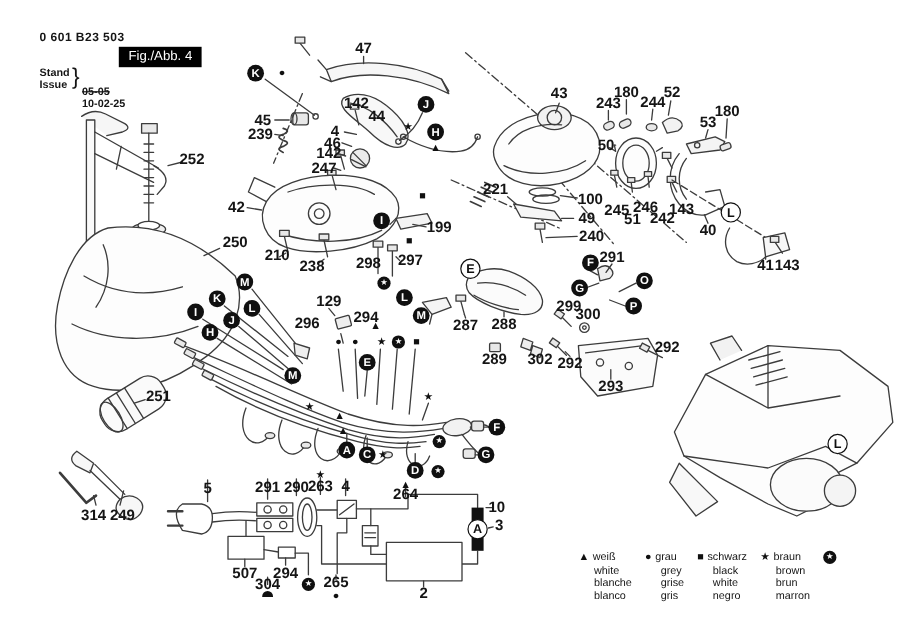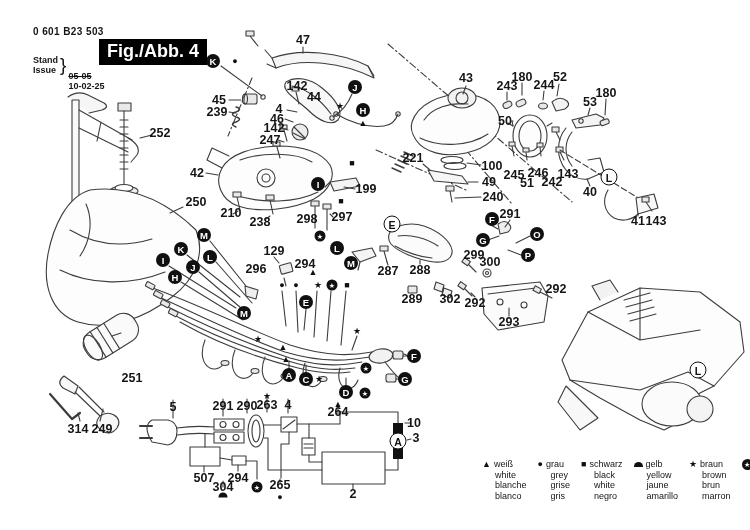--- a/index.html
+++ b/index.html
@@ -14,22 +14,22 @@
   .badge.outline{width:17px;height:17px;background:#fff;color:#101010;border:1.7px solid #101010;font-size:10.5px;}
   .sym{position:absolute;transform:translate(-50%,-50%);font-size:9px;line-height:1;color:#101010;z-index:3;}
   .sym.sc{width:11px;height:11px;background:#101010;color:#fff;border-radius:50%;
           display:flex;align-items:center;justify-content:center;font-size:7px;}
   .sym.dome{width:9px;height:5px;background:#101010;border-radius:9px 9px 0 0;}
   .titleblock{position:absolute;left:33px;top:26px;z-index:4;}
   .partno{font-size:10px;font-weight:bold;letter-spacing:.4px;}
   .standrow{display:flex;align-items:center;margin-top:2px;font-size:9px;font-weight:bold;line-height:10px;}
   .brace{font-size:19px;font-weight:normal;margin:0 2px;}
   .strike{text-decoration:line-through;margin-top:32px;}
-  .figbox{position:absolute;left:99px;top:39px;background:#000;color:#fff;font-weight:bold;
-          font-size:18px;padding:2px 8px 3px 8px;z-index:4;}
+  .figbox{position:absolute;left:99px;top:39px;background:#000;color:#fff;font-weight:normal;
+          font-size:11px;padding:2px 8px 3px 8px;z-index:4;}
   .notes{position:absolute;left:38px;top:459px;font-size:9.5px;line-height:11.5px;color:#1d1d1d;z-index:4;}
   .legend{position:absolute;left:482px;top:459px;display:flex;gap:11px;font-size:9px;line-height:10.6px;z-index:4;}
   .legend .sym{position:static;transform:none;display:inline-flex;}
   .lrow{display:flex;align-items:center;gap:3px;font-weight:normal;}
   .lname{margin-left:13px;}
 </style>
 </head>
 <body>
 
 <div class="stage">
@@ -311,21 +311,21 @@
       <span class="plabel" style="left: 388px; top: 271px;">287</span>
       <span class="plabel" style="left: 420px; top: 270px;">288</span>
       <span class="plabel" style="left: 412px; top: 299px;">289</span>
       <span class="plabel" style="left: 450px; top: 299px;">302</span>
       <span class="plabel" style="left: 475px; top: 303px;">292</span>
       <span class="plabel" style="left: 509px; top: 322px;">293</span>
       <span class="plabel" style="left: 556px; top: 289px;">292</span>
       <span class="plabel" style="left: 474px; top: 255px;">299</span>
       <span class="plabel" style="left: 490px; top: 262px;">300</span>
       <span class="plabel" style="left: 510px; top: 214px;">291</span>
-      <span class="plabel" style="left: 132px; top: 330px; margin-top: 48px;">251</span>
+      <span class="plabel" style="left: 132px; top: 330px;">251</span>
       <span class="plabel" style="left: 78px; top: 429px;">314</span>
       <span class="plabel" style="left: 102px; top: 429px;">249</span>
       <span class="plabel" style="left: 173px; top: 407px;">5</span>
       <span class="plabel" style="left: 223px; top: 406px;">291</span>
       <span class="plabel" style="left: 247px; top: 406px;">290</span>
       <span class="plabel" style="left: 267px; top: 405px;">263</span>
       <span class="plabel" style="left: 288px; top: 405px;">4</span>
       <span class="plabel" style="left: 338px; top: 412px;">264</span>
       <span class="plabel" style="left: 204px; top: 478px;">507</span>
       <span class="plabel" style="left: 223px; top: 487px;">304</span>
@@ -426,29 +426,20 @@
         <div class="lrow">
           <span class="sym">■</span>
           <span>schwarz</span>
         </div>
         <div class="lname">black</div>
         <div class="lname">white</div>
         <div class="lname">negro</div>
       </div>
       <div>
         <div class="lrow">
-          <span class="sym dome"></span>
-          <span>gelb</span>
-        </div>
-        <div class="lname">yellow</div>
-        <div class="lname">jaune</div>
-        <div class="lname">amarillo</div>
-      </div>
-      <div>
-        <div class="lrow">
           <span class="sym">★</span>
           <span>braun</span>
         </div>
         <div class="lname">brown</div>
         <div class="lname">brun</div>
         <div class="lname">marron</div>
       </div>
       <div>
         <div class="lrow">
           <span class="sym sc">★</span>

